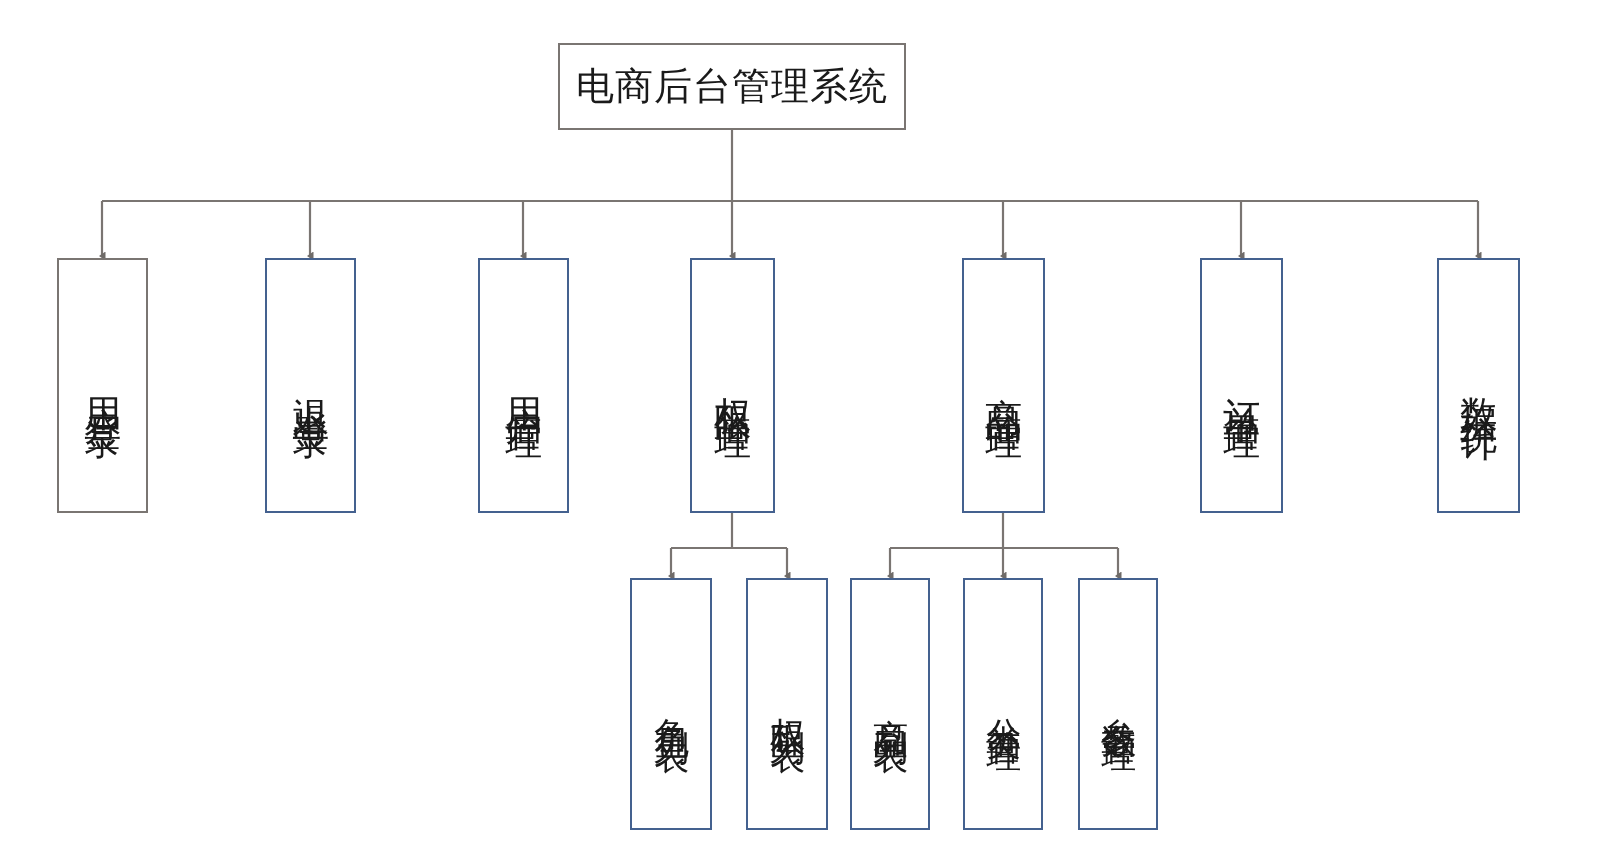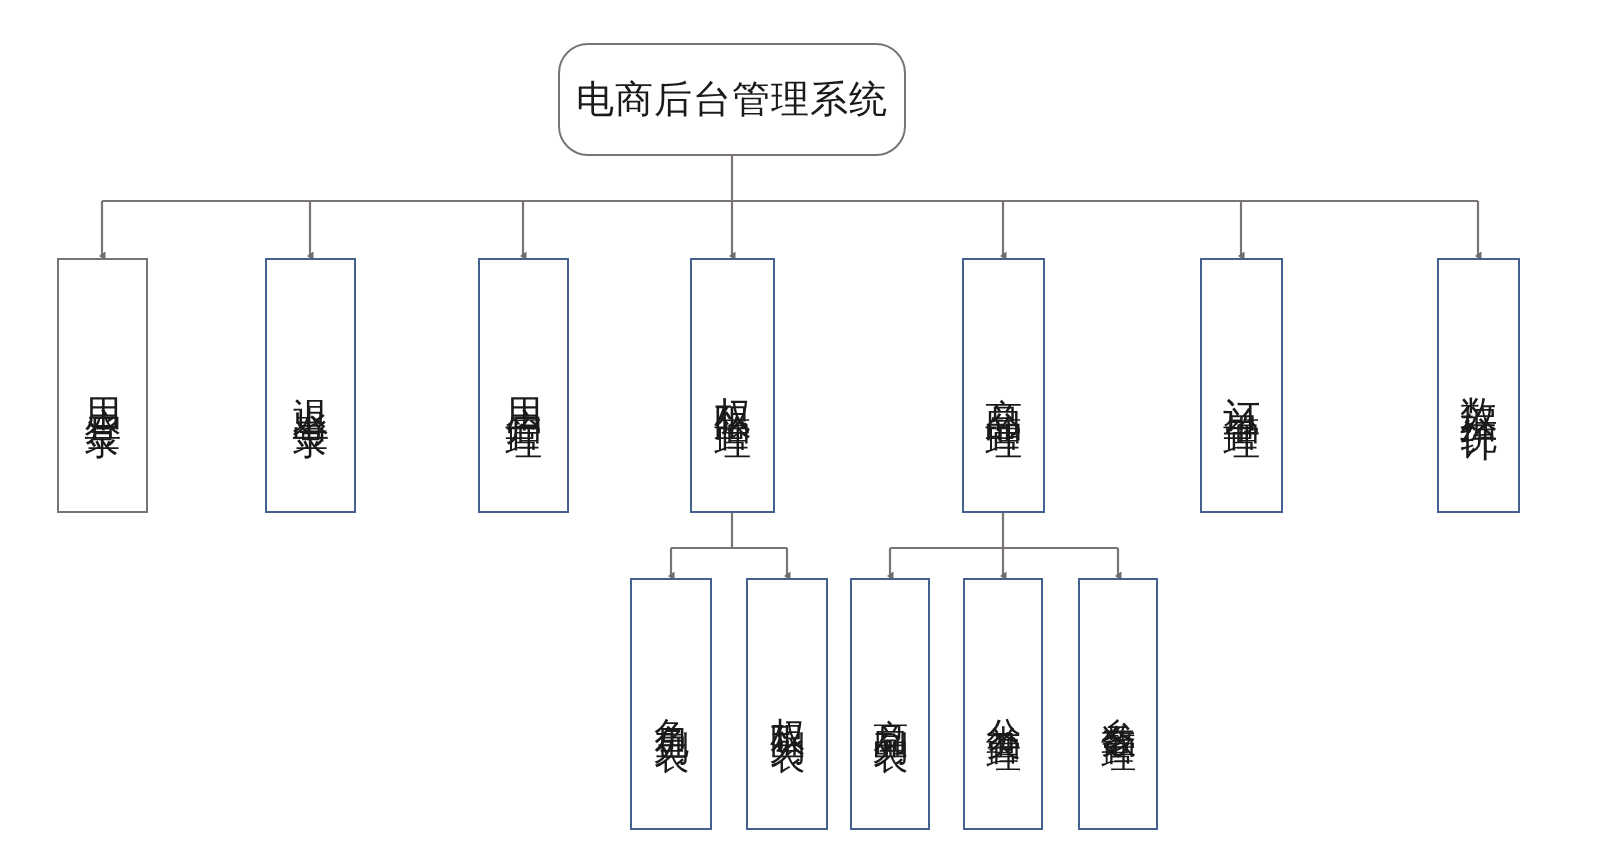--- a/index.html
+++ b/index.html
@@ -89,21 +89,21 @@
         <line x1="671" y1="548" x2="671" y2="576" marker-end="url(#arrow)"></line>
         <line x1="787" y1="548" x2="787" y2="576" marker-end="url(#arrow)"></line>
         <line x1="1003" y1="513" x2="1003" y2="548"></line>
         <line x1="890" y1="548" x2="1118" y2="548"></line>
         <line x1="890" y1="548" x2="890" y2="576" marker-end="url(#arrow)"></line>
         <line x1="1003" y1="548" x2="1003" y2="576" marker-end="url(#arrow)"></line>
         <line x1="1118" y1="548" x2="1118" y2="576" marker-end="url(#arrow)"></line>
       </g>
   </svg>
 
-  <div class="node root border-gray" style="left: 558px; top: 43px; width: 348px; height: 113px; border-radius: 30px;">
+  <div class="node root border-gray" style="left: 558px; top: 43px; width: 348px; height: 87px;">
     <span class="label">电商后台管理系统</span>
   </div>
 
   <div class="node vert border-gray" style="left: 57px; top: 258px; width: 91px; height: 255px;">
     <span class="label">用户登录</span>
   </div>
   <div class="node vert border-blue" style="left: 265px; top: 258px; width: 91px; height: 255px;">
     <span class="label">退出登录</span>
   </div>
   <div class="node vert border-blue" style="left: 478px; top: 258px; width: 91px; height: 255px;">

